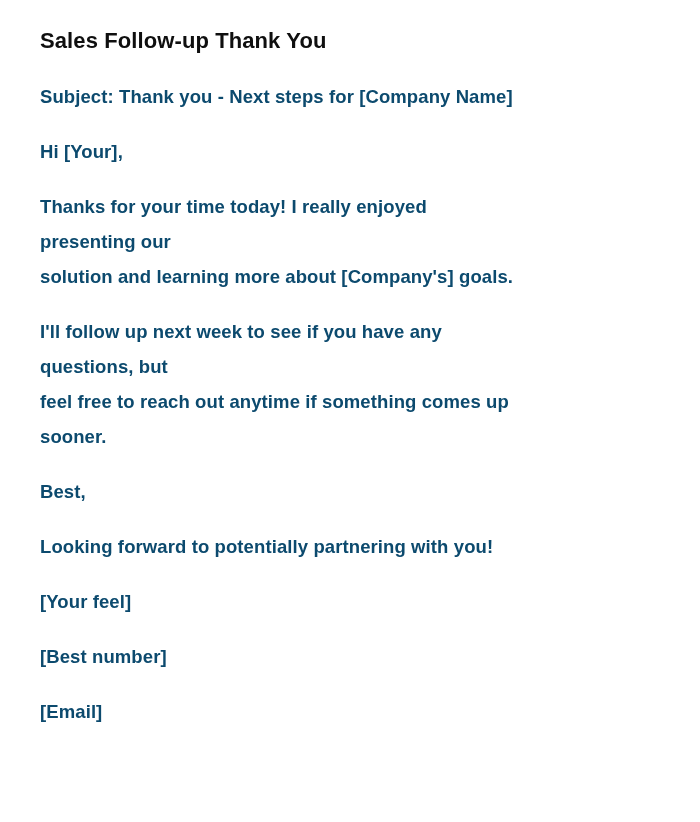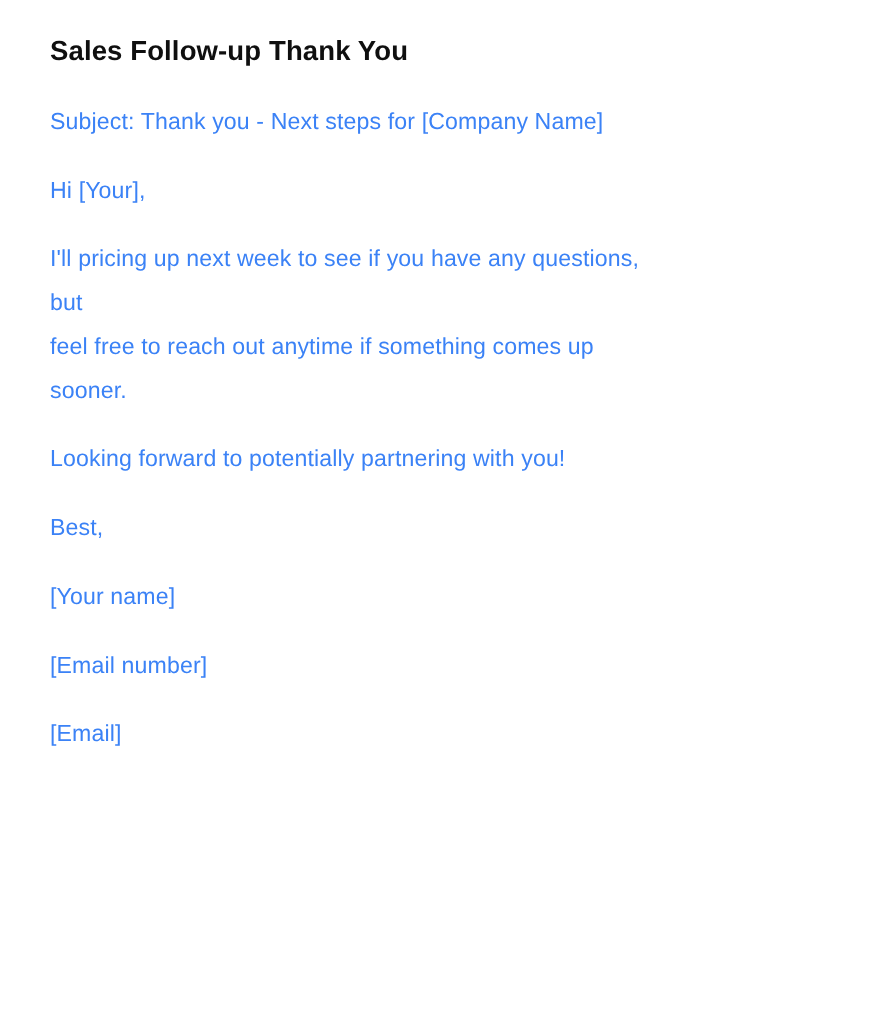--- a/index.html
+++ b/index.html
@@ -20,35 +20,38 @@
     font-size: 22px;
     line-height: 26px;
     font-weight: 700;
     color: #0f0f0f;
     margin: 0 0 25px 0;
     letter-spacing: 0.1px;
   }
   .doc-paragraph {
     font-size: 18.5px;
     line-height: 35px;
-    color: #3b82f6;
+    color: #0c4a6e;
     margin: 0 0 20px 0;
     white-space: pre-line;
     letter-spacing: 0.1px;
     max-width: 624px;
+    font-weight: bold;
   }
 </style>
 </head>
 <body>
 
 <div class="page">
   <h1 class="doc-title">Sales Follow-up Thank You</h1>
 
   <p class="doc-paragraph">Subject: Thank you - Next steps for [Company Name]</p>
   <p class="doc-paragraph">Hi [Your],</p>
-  <p class="doc-paragraph">I'll pricing up next week to see if you have any questions, but
+  <p class="doc-paragraph">Thanks for your time today! I really enjoyed presenting our
+solution and learning more about [Company's] goals.</p>
+  <p class="doc-paragraph">I'll follow up next week to see if you have any questions, but
 feel free to reach out anytime if something comes up sooner.</p>
+  <p class="doc-paragraph">Best,</p>
   <p class="doc-paragraph">Looking forward to potentially partnering with you!</p>
-  <p class="doc-paragraph">Best,</p>
-  <p class="doc-paragraph">[Your name]</p>
-  <p class="doc-paragraph">[Email number]</p>
+  <p class="doc-paragraph">[Your feel]</p>
+  <p class="doc-paragraph">[Best number]</p>
   <p class="doc-paragraph">[Email]</p>
 </div>
 
 </body></html>

